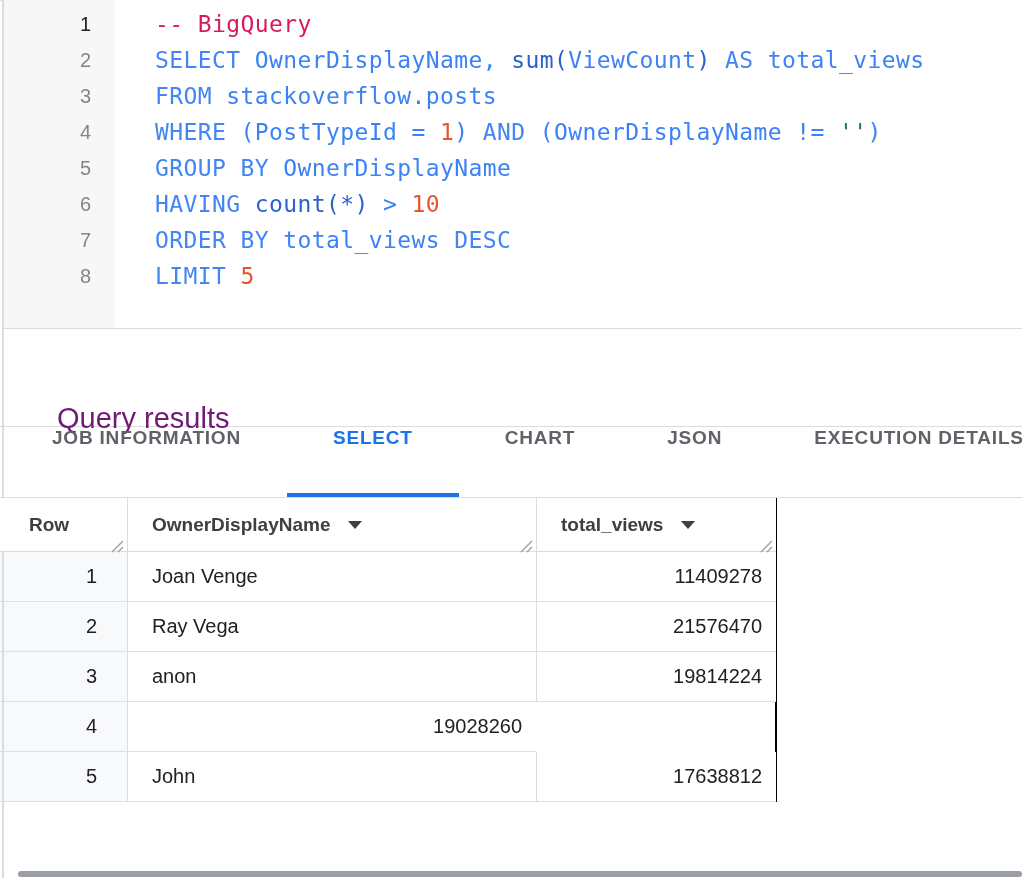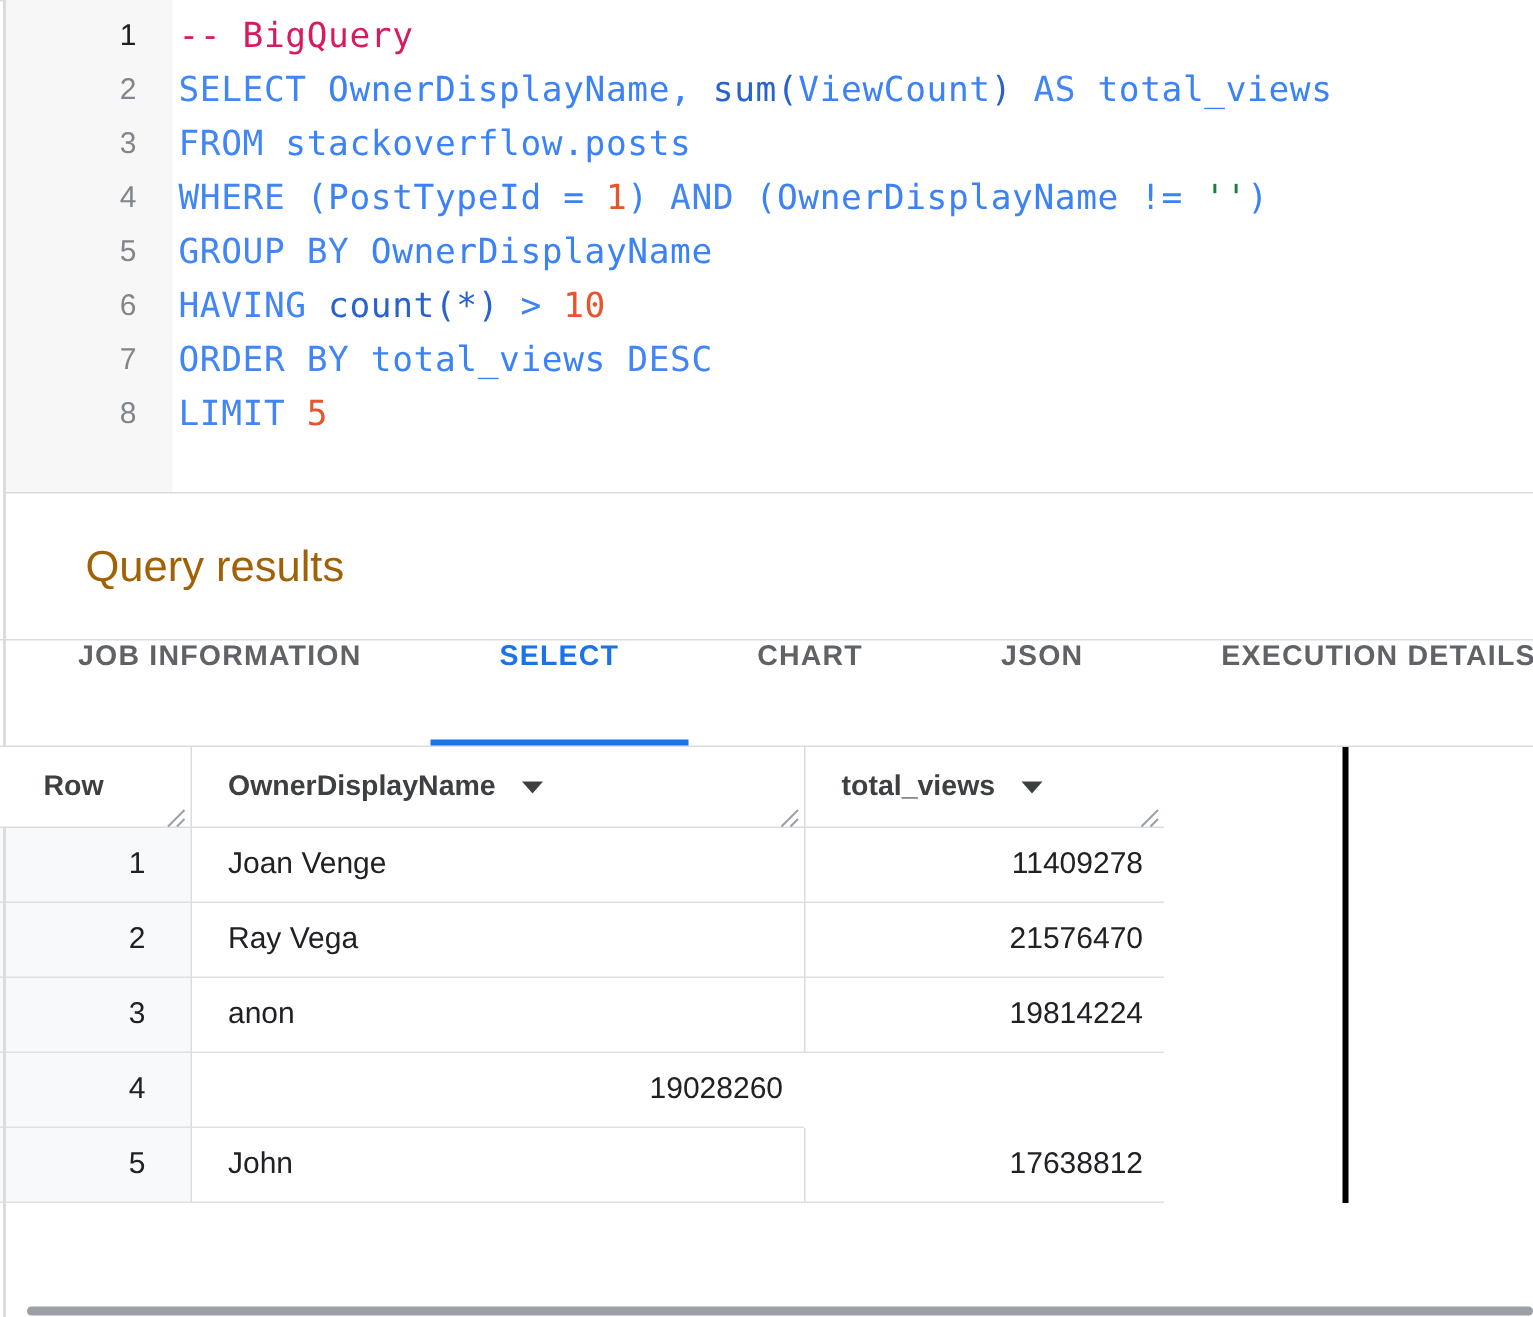--- a/index.html
+++ b/index.html
@@ -13,42 +13,42 @@
   
   .editor { position:relative; margin-left:4px; height:329px; border-bottom:1px solid #dadce0;
             display:flex; background:#fff; }
   .gutter { width:111px; background:#f7f7f7; padding-top:6px; flex:none; }
   .ln { height:36px; line-height:36px; text-align:right; padding-right:24px;
         font-size:20px; color:#80868b; }
   .ln.active { color:#202124; }
   .code { padding-top:6px; padding-left:4px; flex:1;
           font-family:"DejaVu Sans Mono", monospace; font-size:23px; letter-spacing:0.4px;
           white-space:pre; }
-  .code-line { height:36px; line-height:36px; }
+  .code-line { height:36px; line-height:36px;margin-left:36px; }
   .tok-plain   { color:#3b82f6; }
   .tok-comment { color:#d81b60; }
   .tok-kw      { color:#4285f4; }
   .tok-fn      { color:#2962ce; }
   .tok-num     { color:#e8552d; }
   .tok-str     { color:#188038; }
 
   
   .qr-bar { height:98px; border-bottom:1px solid #dadce0; padding:33px 0 0 57px; }
-  .qr-title { font-size:29px; font-weight:400; color:#a16207; }
+  .qr-title { font-size:29px; font-weight:400; color:#701a75;margin-top:40px; }
 
   
   .tabs { height:71px; border-bottom:1px solid #dadce0; display:flex; align-items:stretch;
           padding-left:6px; white-space:nowrap; }
   .tab { position:relative; display:flex; align-items:flex-start; padding:0 46px;
          font-size:19px; font-weight:bold; letter-spacing:0.8px; color:#5f6368; cursor:pointer; }
   .tab.active { color:#1a73e8; }
   .tab-underline { position:absolute; left:0; right:0; bottom:0; height:4px; background:#1a73e8; }
 
   
-  .table { width:899px; border-right:4px solid #000000; }
+  .table { width:777px; border-right:2px solid #000000; }
   .trow { display:grid; grid-template-columns:127px 409px 240px; }
   .thead .cell { height:54px; border-bottom:1px solid #dadce0; background:#fff;
                  display:flex; align-items:center; position:relative;
                  font-size:19px; font-weight:bold; color:#3c4043; }
   .tbody .cell { height:50px; border-bottom:1px solid #e0e0e0; display:flex; align-items:center;
                  font-size:20px; color:#202124; background:#fff; }
   .cell.c2, .cell.c3 { border-left:1px solid #dadce0; }
   .cell.row-head { padding-left:29px; }
   .cell.name { padding-left:24px; }
   .cell.num-col { justify-content:flex-end; padding-right:14px; }

